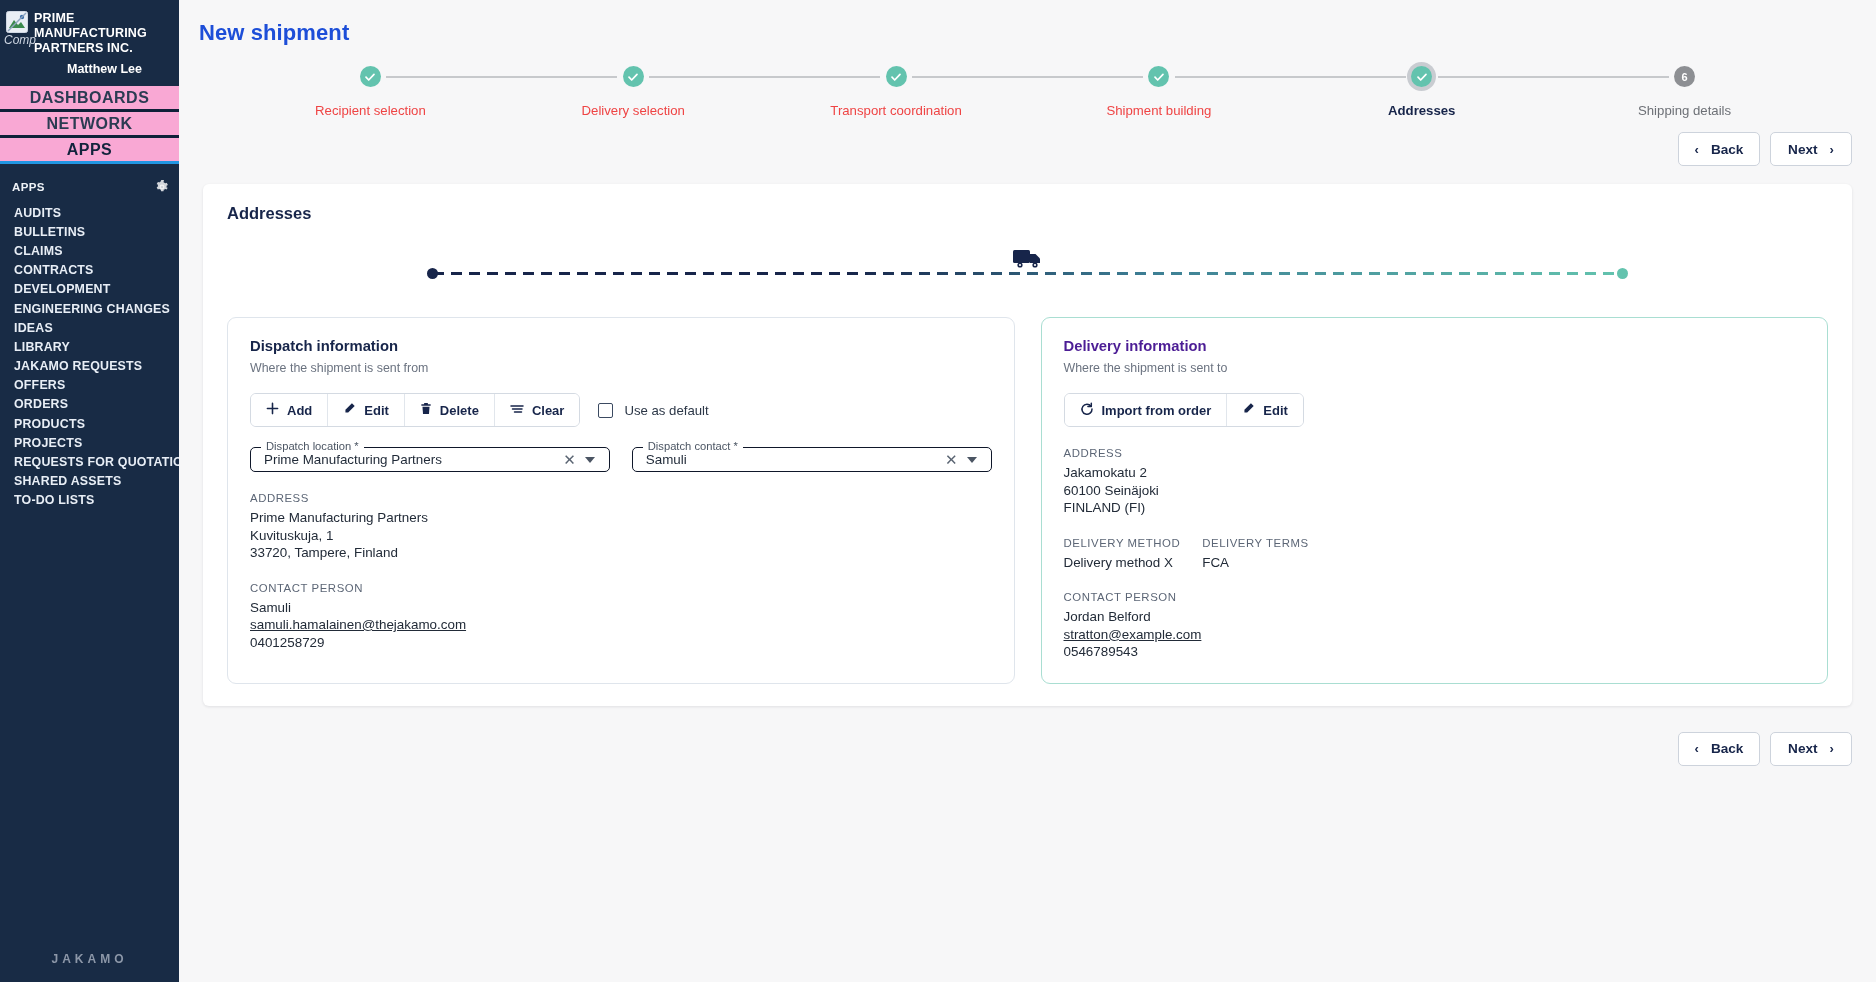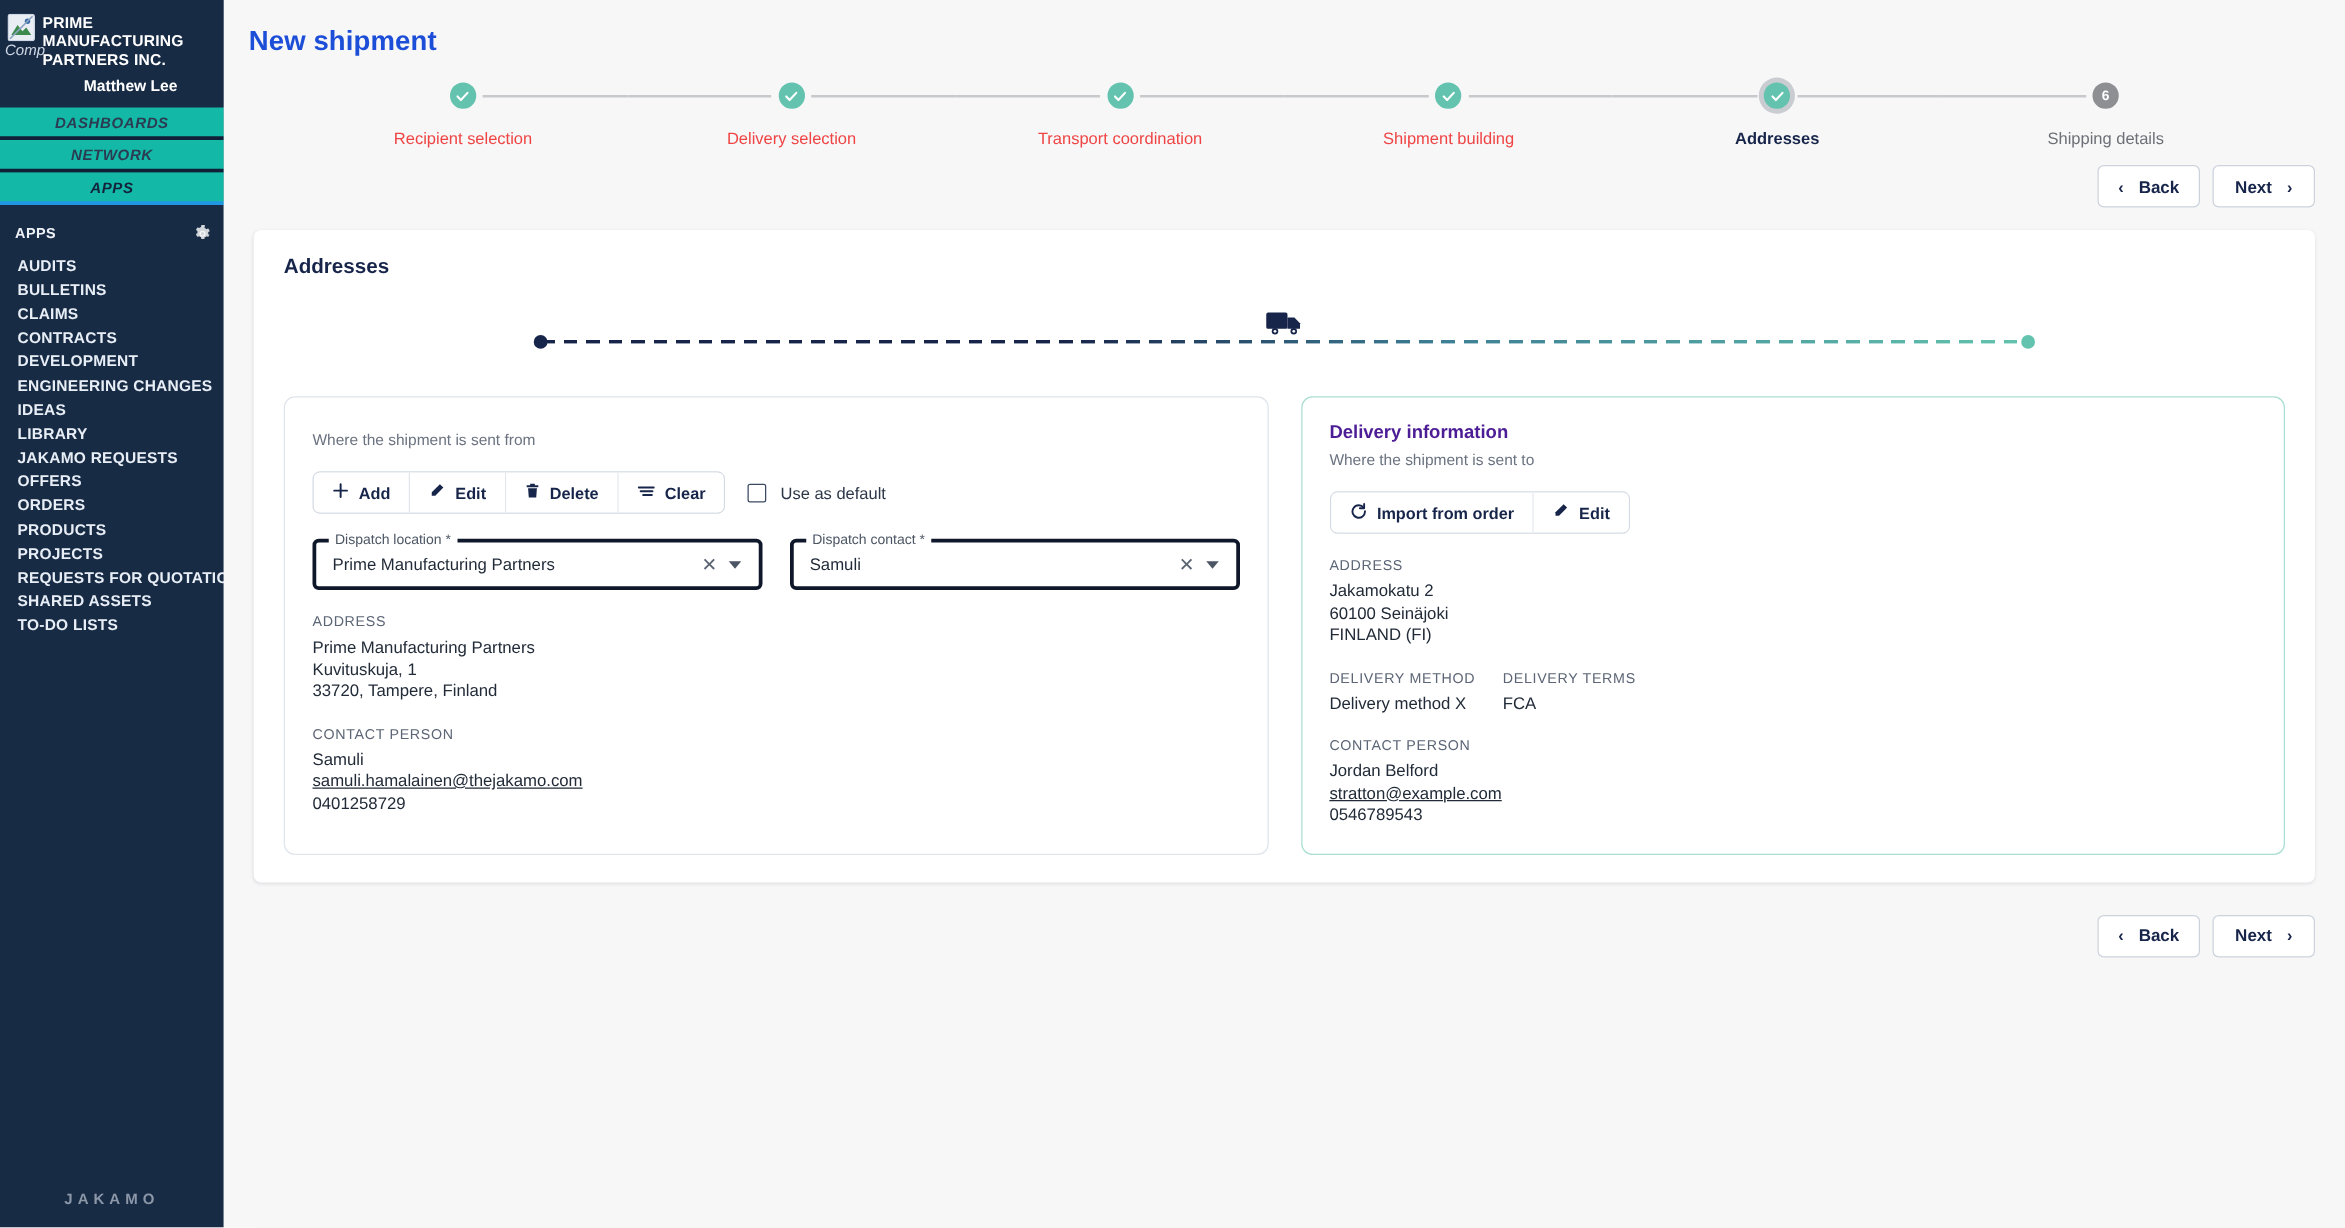--- a/index.html
+++ b/index.html
@@ -36,24 +36,23 @@
   .sb-company {
     font-size: 12.5px; line-height: 15px; color: #ffffff;
     font-weight: 700; letter-spacing: .2px; padding-top: 2px;
   }
   .sb-user {
     font-size: 12.5px; color: #ffffff; font-weight: 700;
     margin-top: 6px; text-align: center; padding-left: 4px;
   }
   .sb-tab {
     height: 26px; display: flex; align-items: center; justify-content: center;
-    background: #14b8a6; color: #2b3b52; font-size: 12px;
+    background: #f9a8d4; color: #2b3b52; font-size: 16px;
     font-weight: 700; letter-spacing: .5px;
     border-bottom: 3px solid #0f2038;
-    font-style: italic;
   }
   .sb-tab.active { border-bottom: 3px solid #2196e3; color: #13233c; }
   .sb-apps-wrap { flex: 1; padding-top: 16px; }
   .sb-apps-title-row {
     display: flex; align-items: center; justify-content: space-between;
     padding: 0 10px 0 12px; margin-bottom: 9px;
   }
   .sb-apps-title { color: #eef2f7; font-size: 11.5px; font-weight: 700; letter-spacing: .4px; }
   .gear { width: 14px; height: 14px; opacity: .95; }
   .sb-list { list-style: none; }
@@ -173,22 +172,22 @@
   .toolbar-row { display: flex; align-items: center; gap: 18px; }
   .checkbox-wrap { display: flex; align-items: center; gap: 11px; margin-top: 18px; cursor: pointer; }
   .checkbox {
     width: 15px; height: 15px; border: 1.6px solid #3b4a61; border-radius: 2px; background: #fff;
   }
   .checkbox-label { font-size: 13.2px; color: #2c3747; }
 
   
   .field-row { display: flex; gap: 22px; margin-top: 20px; }
   .field {
-    position: relative; flex: 1; height: 41px;
-    border: 3px solid #0f172a; border-radius: 5px;
+    position: relative; flex: 1; height: 25px;
+    border: 1px solid #0f172a; border-radius: 5px;
     display: flex; align-items: center; padding: 0 6px 0 13px;
   }
   .field .flabel {
     position: absolute; top: -8px; left: 10px; padding: 0 5px;
     background: #fff; font-size: 11.2px; color: #4b5563;
   }
   .field .fval { flex: 1; font-size: 13.4px; color: #1f2937; }
   .field .fx { font-size: 15px; color: #5a6472; cursor: pointer; padding: 0 9px; }
   .field .fcaret {
     width: 0; height: 0; border-left: 5px solid transparent; border-right: 5px solid transparent;
@@ -353,20 +352,21 @@
             <circle cx="8" cy="19" r="1.1" fill="#ffffff"></circle>
             <circle cx="23" cy="19" r="2.6" fill="#17254a"></circle>
             <circle cx="23" cy="19" r="1.1" fill="#ffffff"></circle>
           </svg>
         </div>
       </div>
 
       <div class="cards">
 
         <div class="info-card dispatch">
+          <div class="card-head">Dispatch information</div>
           <div class="card-sub">Where the shipment is sent from</div>
 
           <div class="toolbar-row">
             <div class="btn-group">
               <button>
                 <span>
                   <svg width="13" height="13" viewBox="0 0 14 14">
                       <path d="M7 1.5v11M1.5 7h11" stroke="#17254a" stroke-width="1.7" stroke-linecap="round"></path>
                     </svg>
                 </span>

